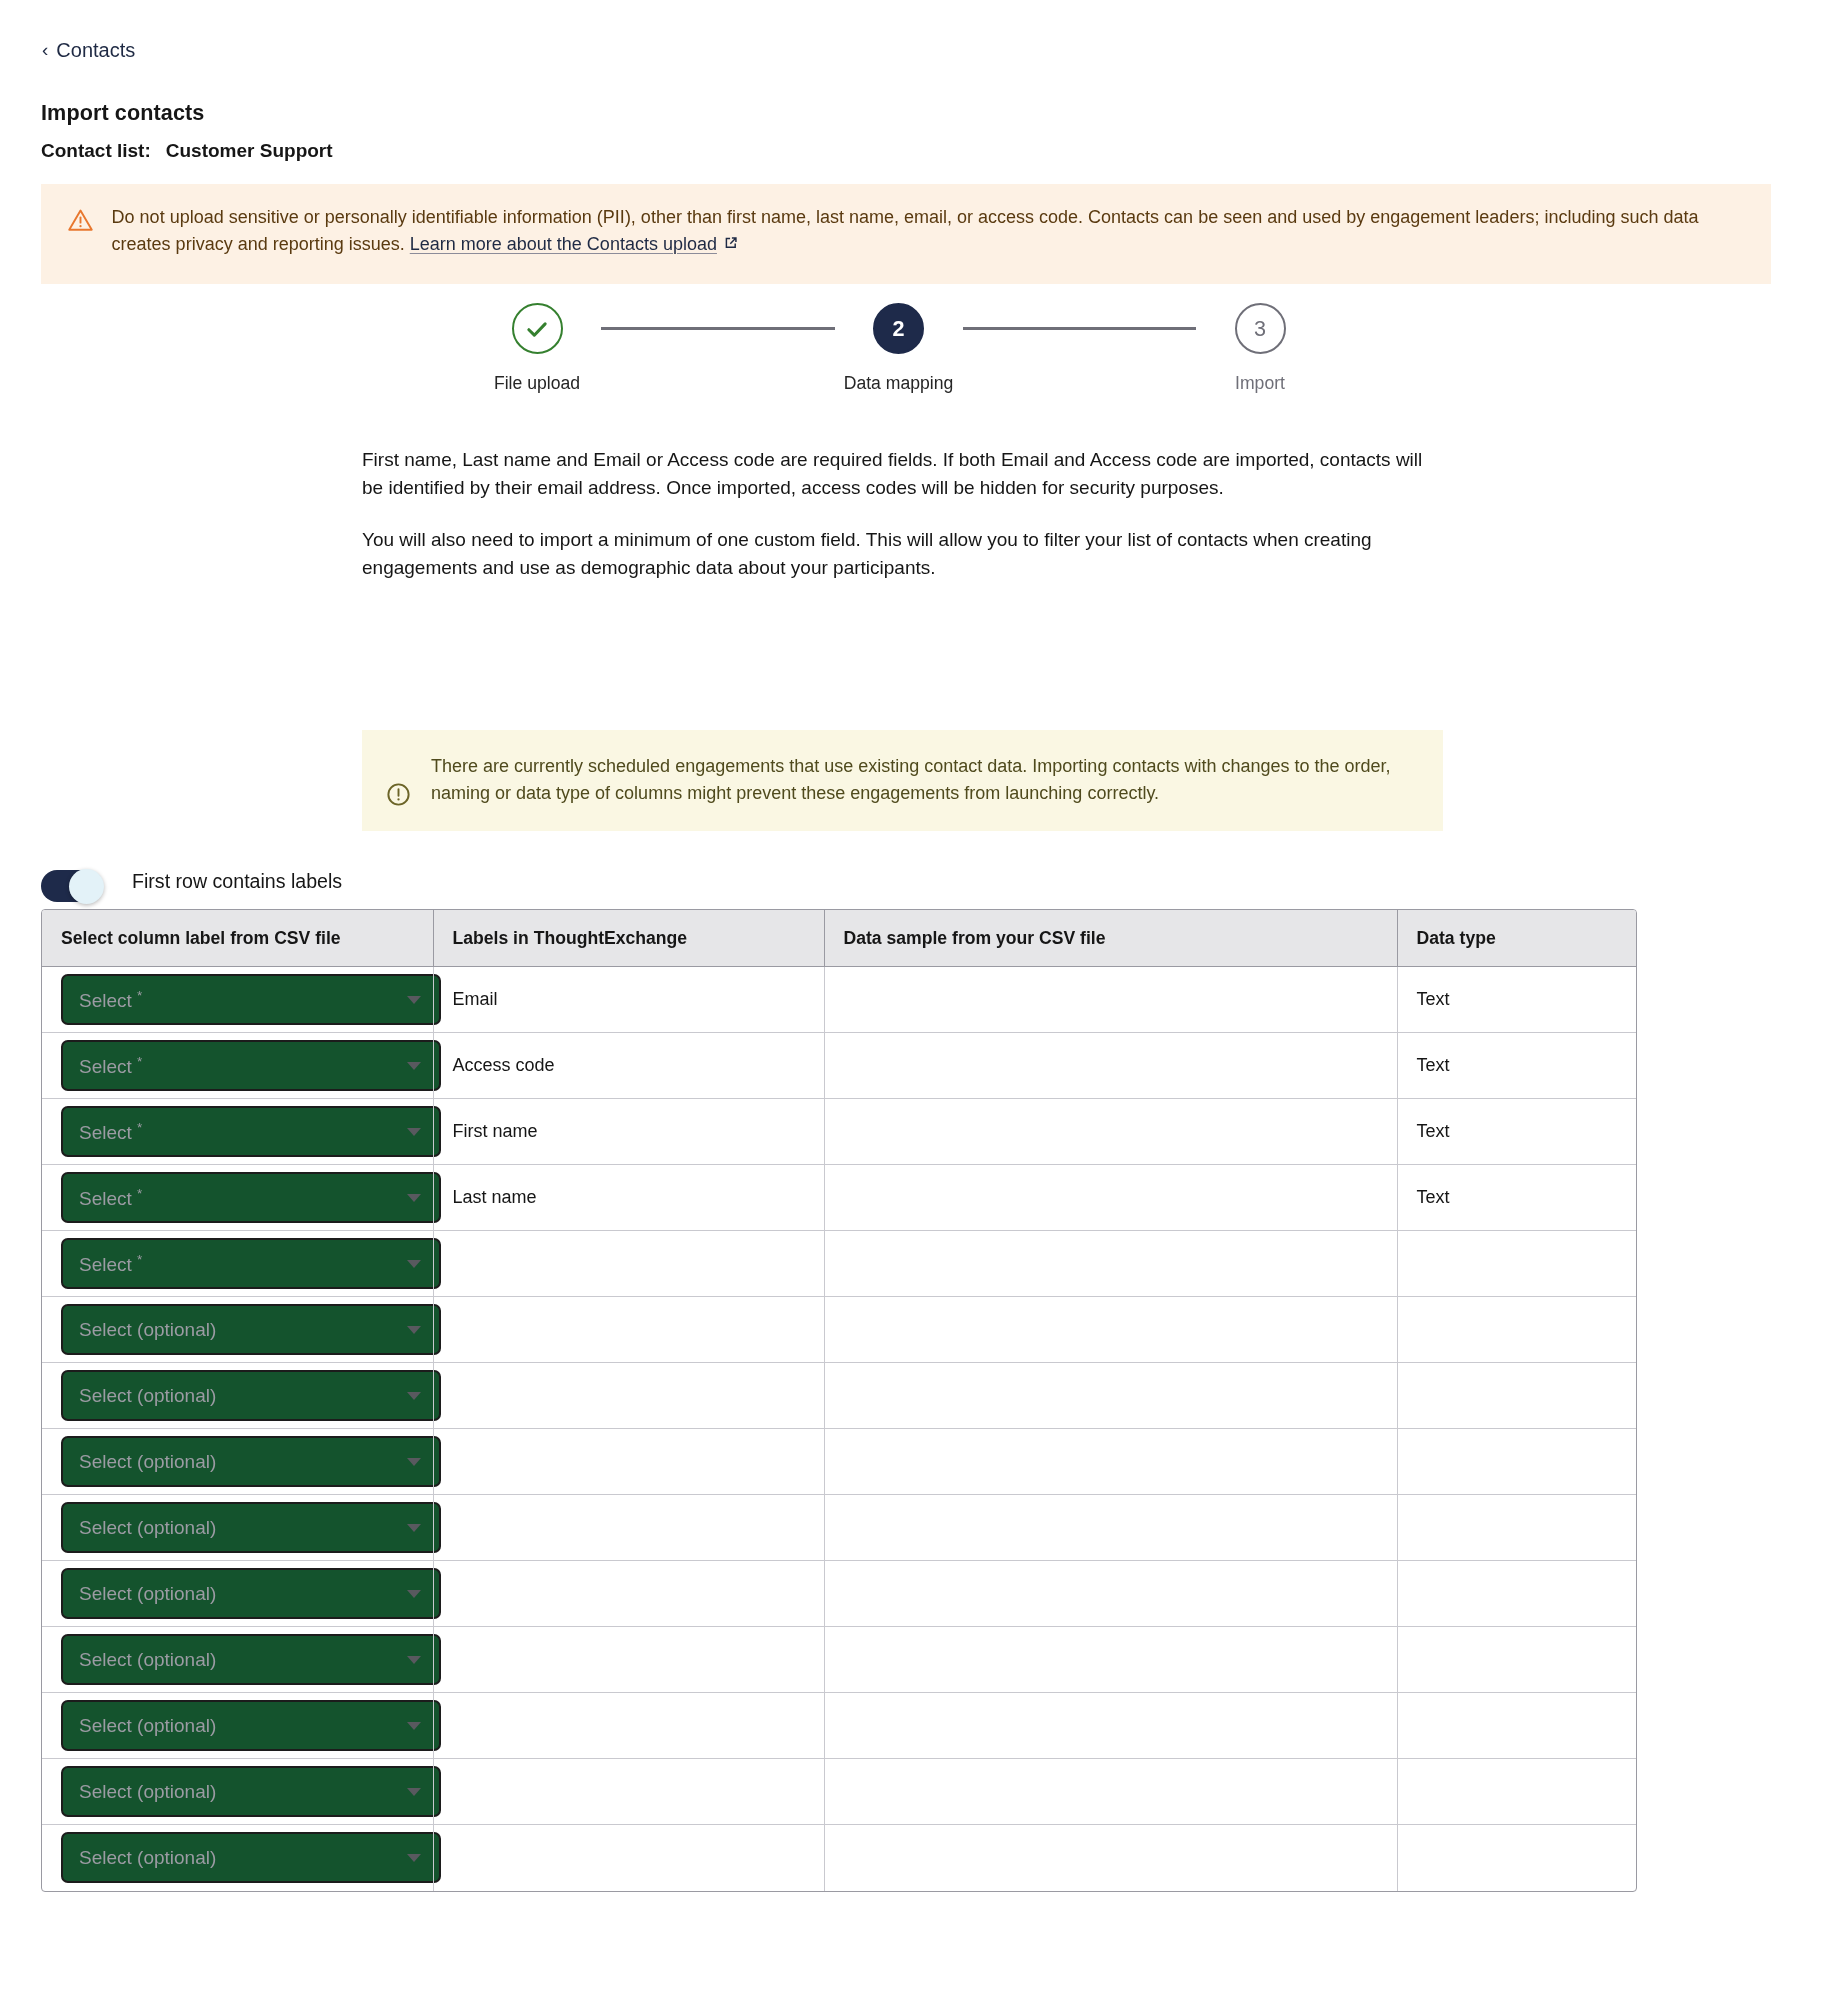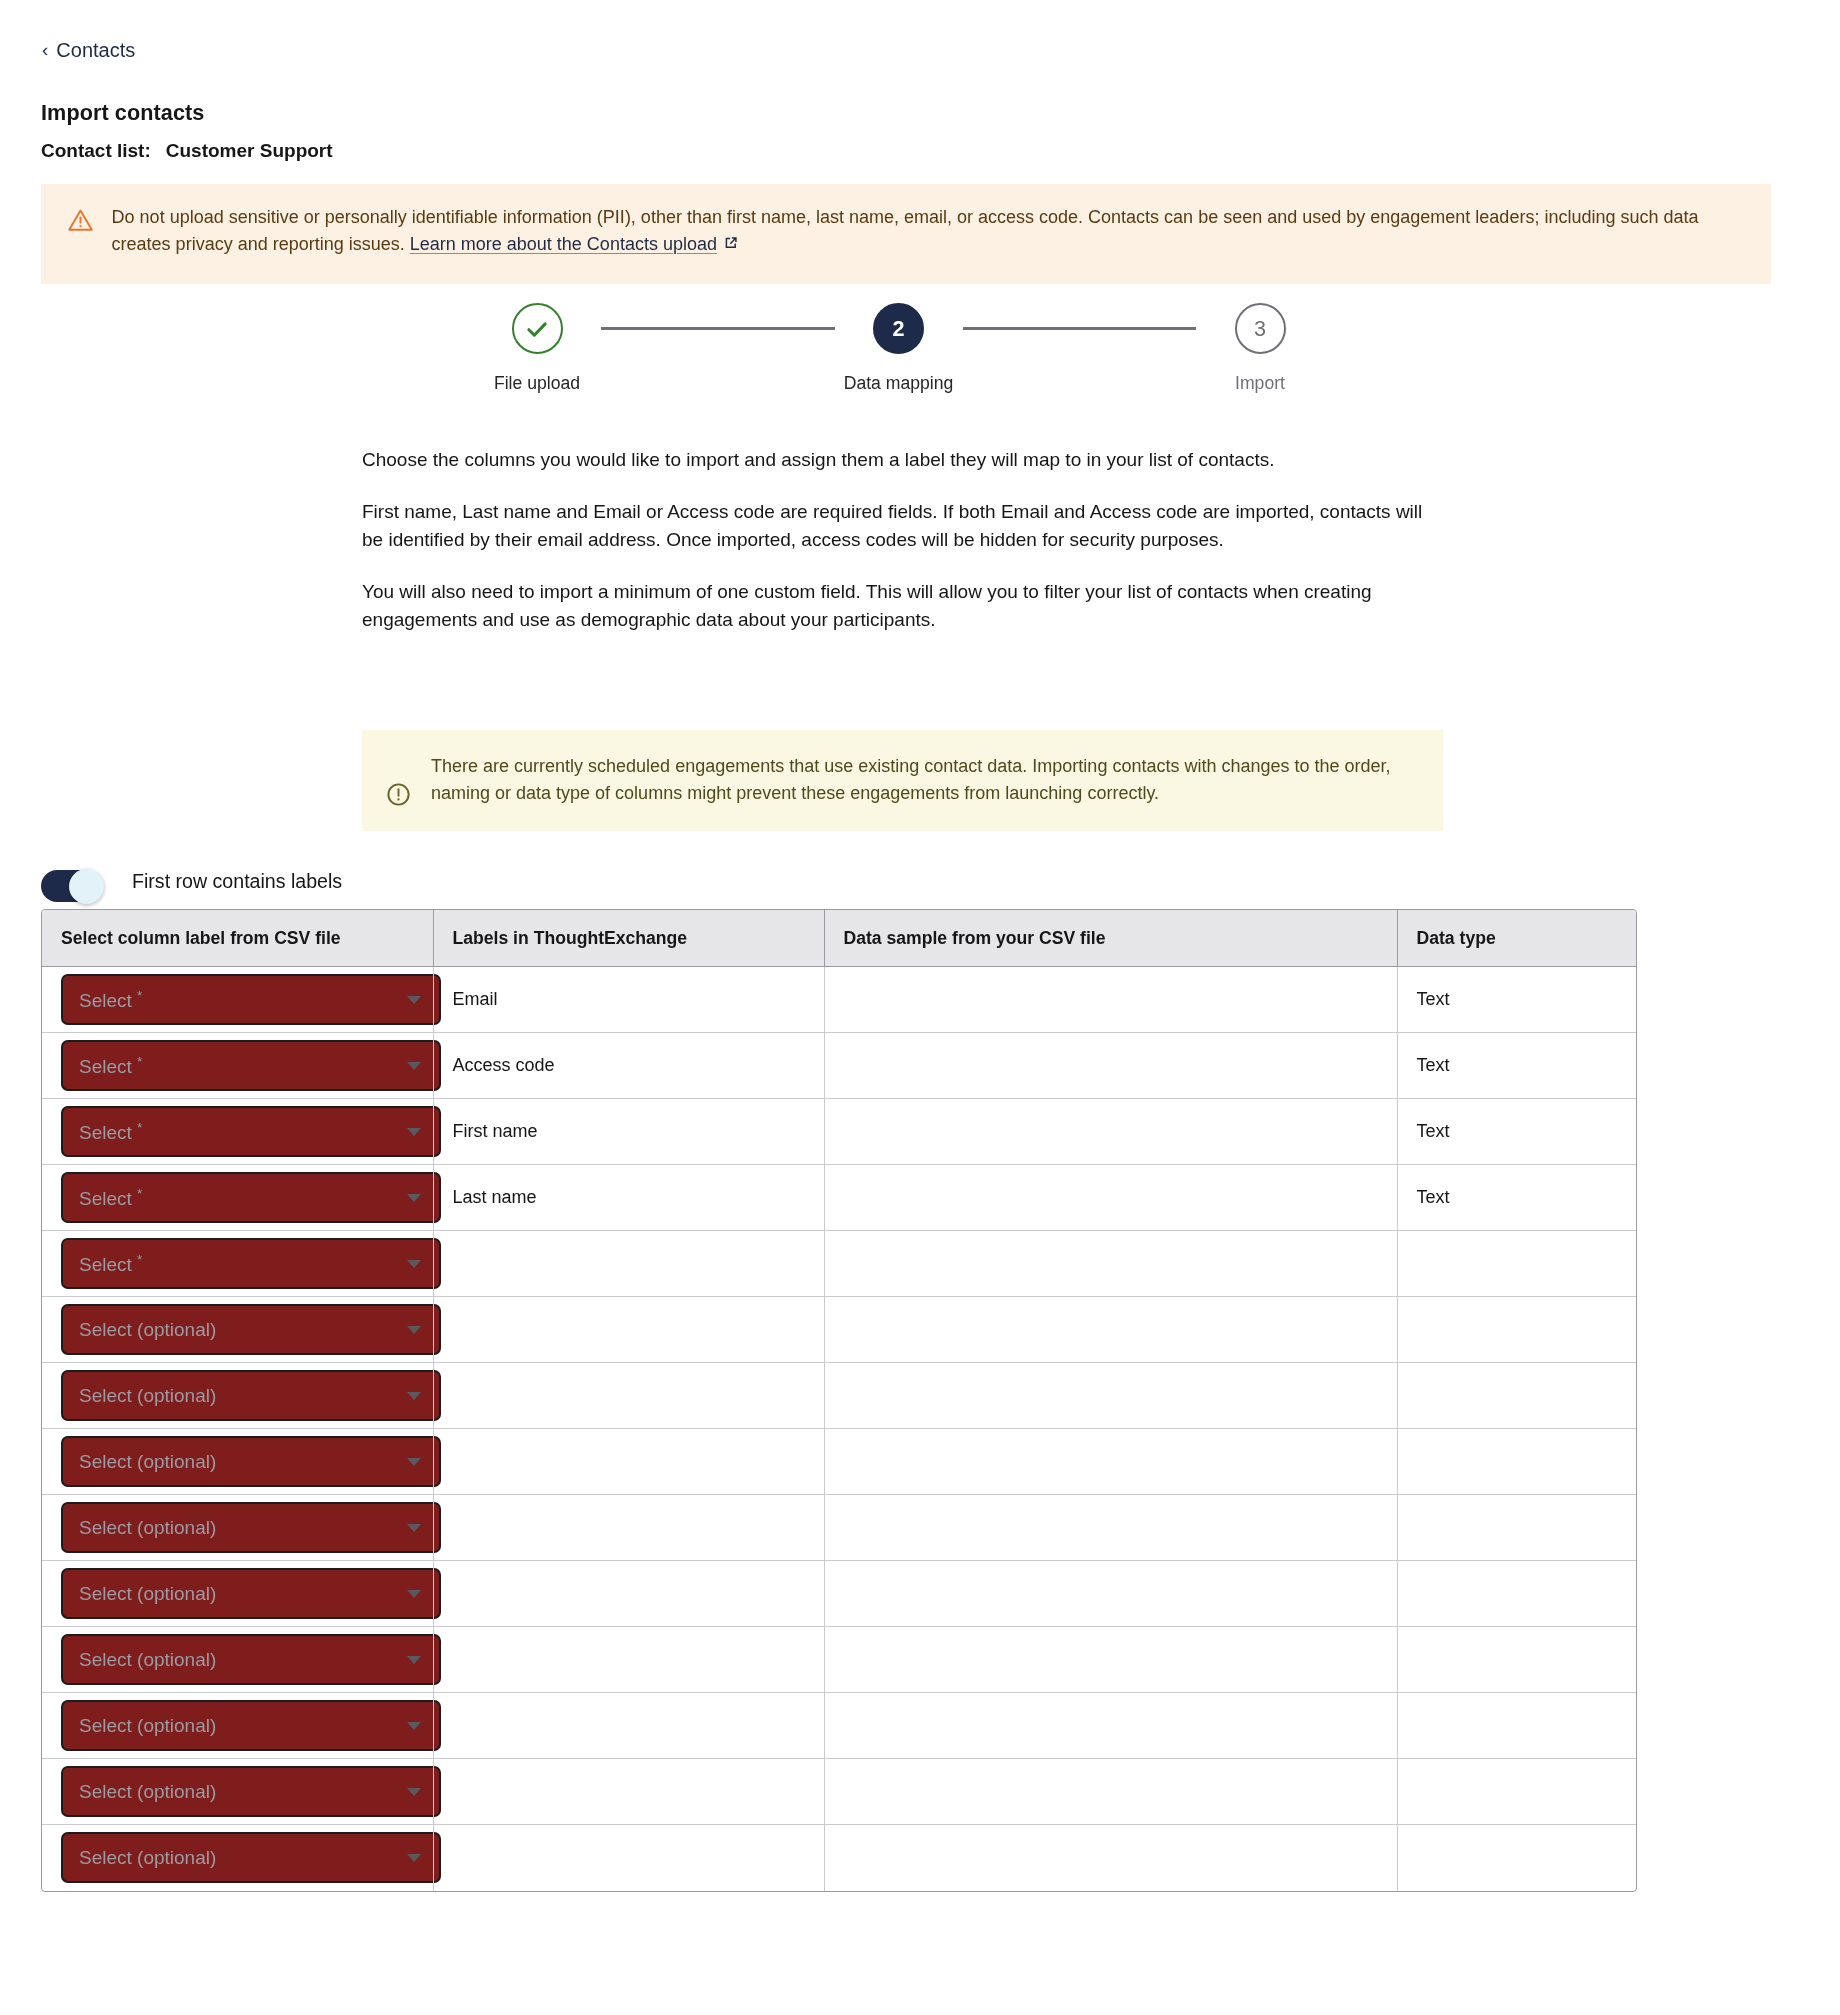--- a/index.html
+++ b/index.html
@@ -127,21 +127,21 @@
   table.mt td {
     border-right: 1.4px solid #c9c9cf; border-bottom: 1.4px solid #c9c9cf;
     padding: 0 19px; height: 66px; vertical-align: middle;
     font-size: 18px; color: #161616;
   }
   table.mt td:last-child { border-right: none; }
   table.mt tr:last-child td { border-bottom: none; }
   td.c-select { padding: 0 0 0 6.8px; }
   .sel {
     width: 380px; height: 51px; border: 2px solid #1c1c1c; border-radius: 6.8px;
-    background: #7f1d1d; display: flex; align-items: center; justify-content: space-between;
+    background: #14532d; display: flex; align-items: center; justify-content: space-between;
     padding: 0 17.6px 0 16px; cursor: pointer;
   }
   .sel .ph { font-size: 19px; color: #9b9ba3; }
   .sel .ph sup { font-size: 13.5px; }
   .caret {
     width: 0; height: 0; border-left: 7.4px solid transparent;
     border-right: 7.4px solid transparent; border-top: 8.8px solid #59595f;
   }
   .col1 { width: 391px; }
   .col2 { width: 391px; }
@@ -202,21 +202,20 @@
 
   <div class="step">
     <div class="circle todo">
       <span>3</span>
     </div>
     <div class="step-label muted">Import</div>
   </div>
 </div>
 
 <div class="copy">
-  <p>Choose the columns you would like to import and assign them a label they will map to in your list of contacts.</p>
   <p>First name, Last name and Email or Access code are required fields. If both Email and Access code are imported, contacts will be identified by their email address. Once imported, access codes will be hidden for security purposes.</p>
   <p>You will also need to import a minimum of one custom field. This will allow you to filter your list of contacts when creating engagements and use as demographic data about your participants.</p>
 </div>
 
 <div class="note-box">
   <span class="note-icon">
     <svg width="27" height="27" viewBox="0 0 24 24" fill="none">
       <circle cx="12" cy="12" r="9" stroke="#6b6428" stroke-width="1.7"></circle>
       <path d="M12 7.2v6" stroke="#6b6428" stroke-width="1.7" stroke-linecap="round"></path>
       <circle cx="12" cy="16.4" r="1" fill="#6b6428"></circle>

